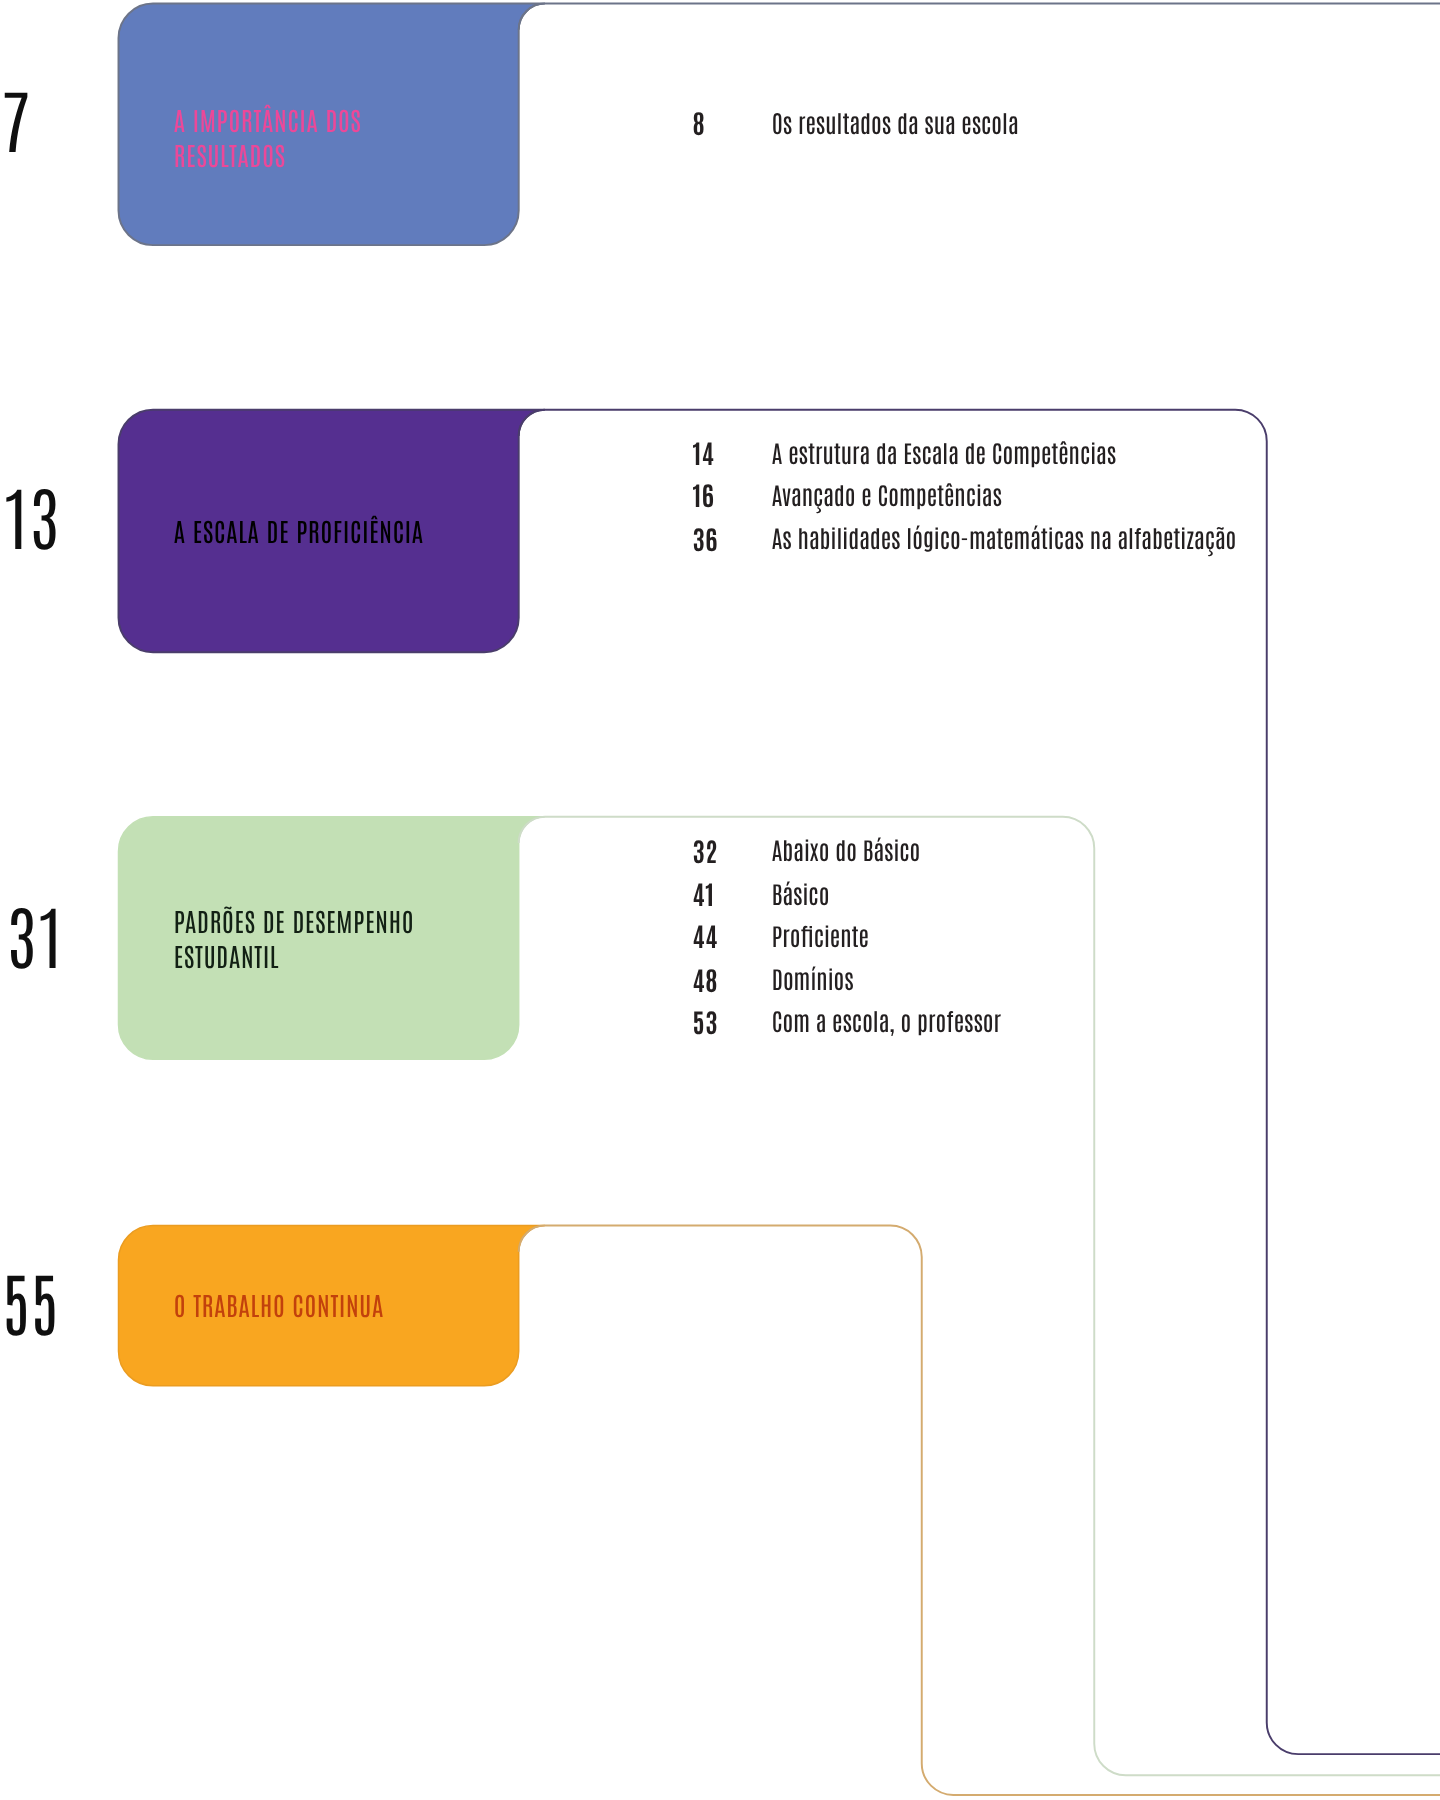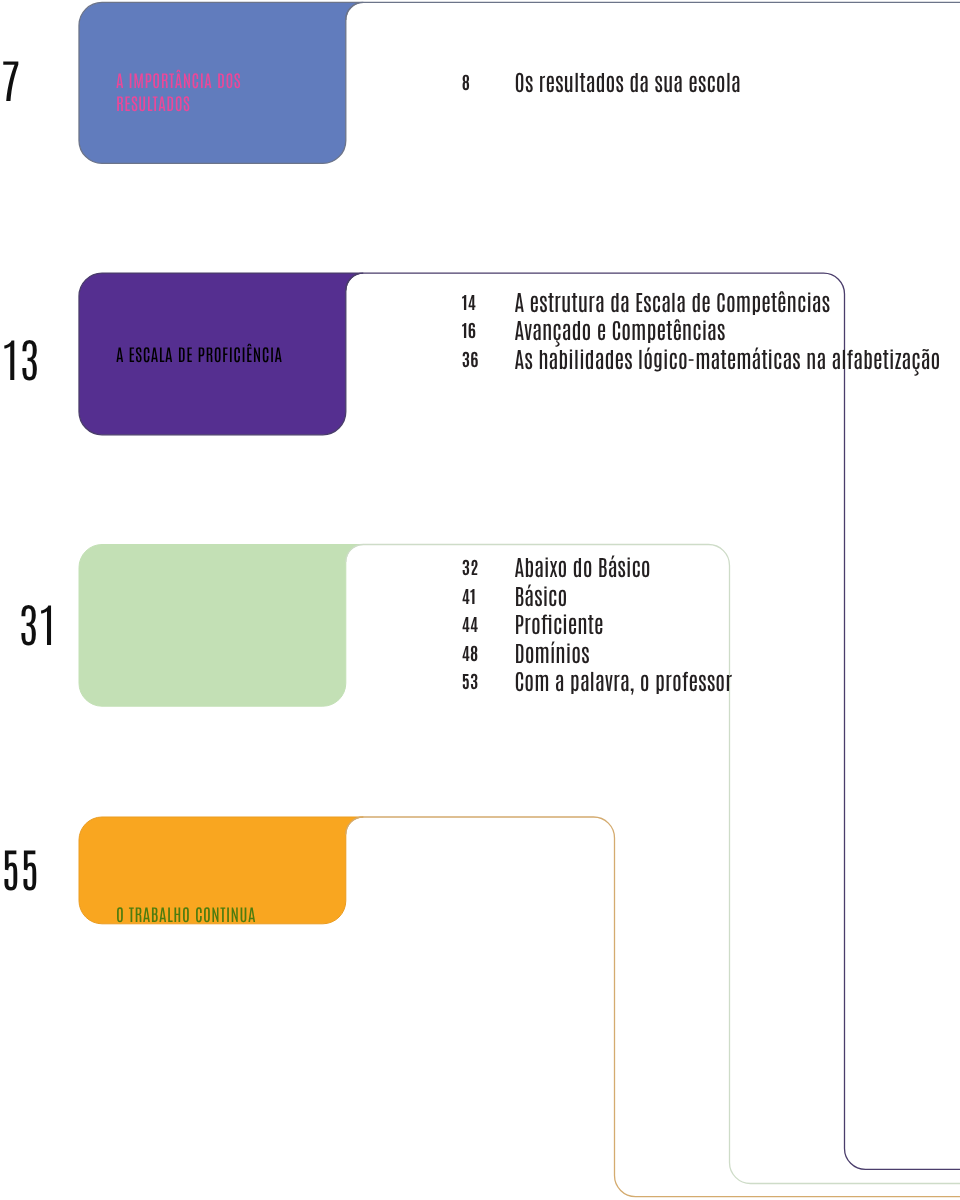--- a/index.html
+++ b/index.html
@@ -15,21 +15,21 @@
     position:absolute; left:115.9px; font-weight:400; font-size:17px;
     letter-spacing:0.5px; line-height:23px; white-space:pre-line;
   }
   .bignum {
     position:absolute; font-weight:300; font-size:46.0px; line-height:1;
     color:#0f0f0f; white-space:nowrap;
   }
   .toc { position:absolute; left:461.7px; }
   .toc .row { position:relative; height:28.5px; }
   .toc .pg { position:absolute; left:0; top:0; font-weight:700; font-size:17.5px; letter-spacing:0.3px; line-height:17.5px; color:#231f20; }
-  .toc .lbl { position:absolute; left:52.8px; top:0; font-weight:400; font-size:22px; line-height:17.5px; color:#231f20; white-space:nowrap; }
+  .toc .lbl { position:absolute; left:52.8px; top:0; font-weight:400; font-size:16px; line-height:17.5px; color:#231f20; white-space:nowrap; }
 </style>
 </head>
 <body>
 
 <div class="stage">
 
   <svg class="art" viewBox="0 0 960 1200">
 
     <path d="M 79 25.4 a 23 23 0 0 1 23 -23 H 363.3 a 17.5 17.5 0 0 0 -17.5 17.5 V 140.4 a 23 23 0 0 1 -23 23 H 102 a 23 23 0 0 1 -23 -23 Z" stroke-width="1.3" fill="#617cbd" stroke="#6c7489"></path>
     <path d="M 345.8 19.9 a 17.5 17.5 0 0 1 17.5 -17.5 H 960" fill="none" stroke-width="1.3" stroke="#6c7489"></path>
@@ -47,57 +47,59 @@
   <div class="bignum" style="left:1.2px;top:56.3px">7</div>
   <div class="card-title" style="top: 69px; color: #ec4899;">A IMPORTÂNCIA DOS
 RESULTADOS</div>
   <div class="toc" style="top:74.3px">
     <div class="row">
       <span class="pg">8</span>
       <span class="lbl">Os resultados da sua escola</span>
     </div>
   </div>
 
-  <div class="bignum" style="left:1.2px;top:335px">13</div>
+  <div class="bignum" style="left:1.2px;top:321px">13</div>
   <div class="card-title" style="top: 343.1px; color: #000000;">A ESCALA DE PROFICIÊNCIA</div>
   <div class="toc" style="top:293.6px">
     <div class="row">
       <span class="pg">14</span>
       <span class="lbl">A estrutura da Escala de Competências</span>
     </div>
     <div class="row">
       <span class="pg">16</span>
       <span class="lbl">Avançado e Competências</span>
     </div>
     <div class="row">
       <span class="pg">36</span>
       <span class="lbl">As habilidades lógico-matemáticas na alfabetização</span>
     </div>
   </div>
 
-  <div class="bignum" style="left:19px;top:599.9px">31</div>
+  <div class="bignum" style="left:5px;top:599.9px">31</div>
+  <div class="card-title" style="top: 602.8px; color: rgb(18, 32, 20);">PADRÕES DE DESEMPENHO
+ESTUDANTIL</div>
   <div class="toc" style="top:559.2px">
     <div class="row">
       <span class="pg">32</span>
       <span class="lbl">Abaixo do Básico</span>
     </div>
     <div class="row">
       <span class="pg">41</span>
       <span class="lbl">Básico</span>
     </div>
     <div class="row">
       <span class="pg">44</span>
       <span class="lbl">Proficiente</span>
     </div>
     <div class="row">
       <span class="pg">48</span>
       <span class="lbl">Domínios</span>
     </div>
     <div class="row">
       <span class="pg">53</span>
-      <span class="lbl">Com a palavra, o professor</span>
+      <span class="lbl">Com a escola, o professor</span>
     </div>
   </div>
 
   <div class="bignum" style="left:1px;top:845.4px">55</div>
-  <div class="card-title" style="top: 859.3px; color: #4d7c0f; margin-top: 44px;">O TRABALHO CONTINUA</div>
+  <div class="card-title" style="top: 859.3px; color: #c2410c;">O TRABALHO CONTINUA</div>
 
 </div>
 
 </body></html>

